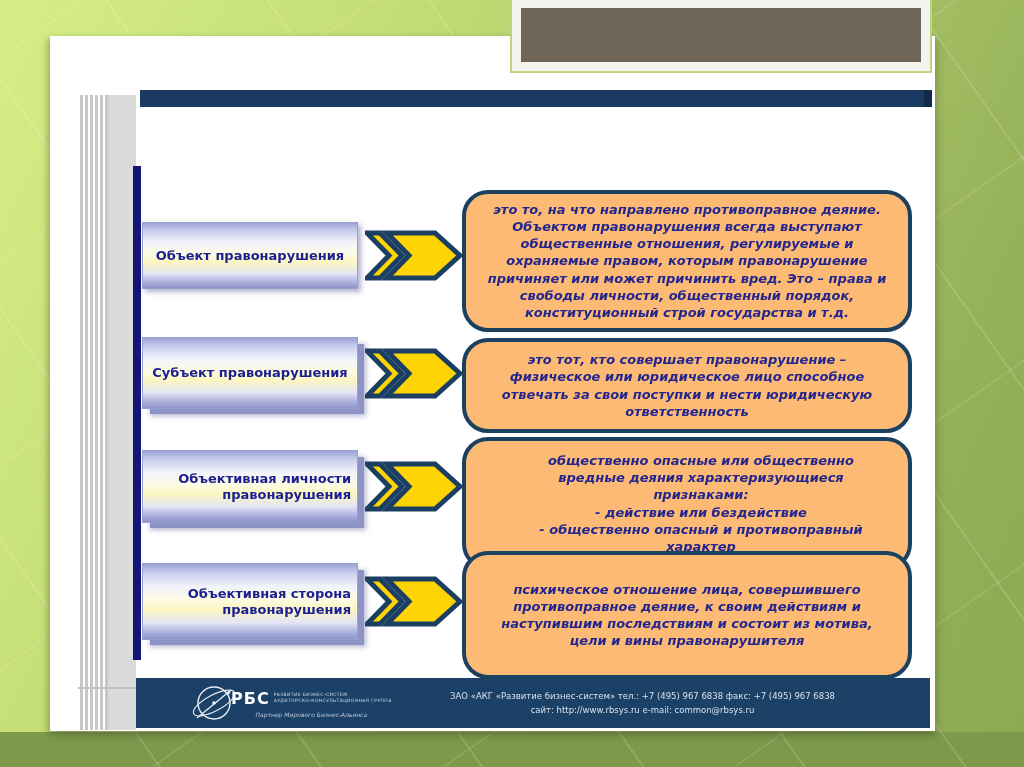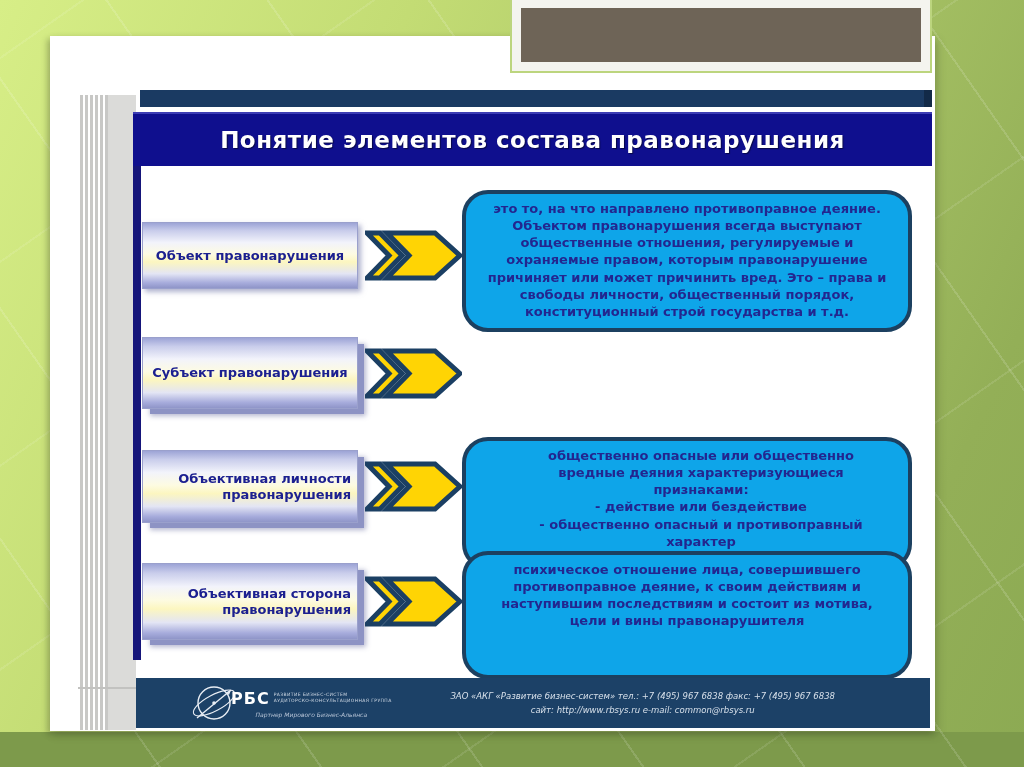--- a/index.html
+++ b/index.html
@@ -48,59 +48,56 @@
     font-weight:bold; font-size:13px; color:#1c2090; line-height:1.22; padding:4px 6px;
     background:linear-gradient(180deg,#9da4d6 0%,#c9cdeb 12%,#f2f3fb 30%,#fdfbe2 48%,#fcf6c0 60%,#e3e5f4 78%,#a7acdc 92%,#8f95c8 100%);
     border:1px solid #9aa0cc;
   }
   .term-box.flat { box-shadow:3px 3px 5px rgba(110,115,165,.55); }
   .term-box.bevel { box-shadow:7px 6px 0 -1px #8d93c4, 8px 7px 5px rgba(90,95,150,.45);text-align:right; }
 
   .arrow { position:absolute; left:315px; width:97px; height:53px; }
 
   .def-box { position:absolute; left:412px; width:450px;
-    display:flex; justify-content:center; text-align:center;
-    border:4px solid #1c4060; border-radius:26px; background:#0ea5e9;
+    display:flex; align-items:center; justify-content:center; text-align:center;
+    border:4px solid #1c4060; border-radius:26px; background:#fdba74;
     font-weight:bold; font-size:13px; color:#23268f; line-height:1.32;
-    padding:6px 20px; white-space:pre-line;
+    padding:6px 20px; white-space:pre-line;font-style:italic;
   }
 
   .footer-bar { position:absolute; left:86px; top:642px; width:794px; height:50px; background:#1c4167;
     display:flex; align-items:center;padding-left:23px; }
   .logo-group { display:flex; align-items:center; margin-left:30px; position:relative; }
   .logo-orb { width:50px; height:50px; margin-right:-8px; }
   .logo-texts { display:flex; flex-direction:column; }
   .logo-main-row { display:flex; align-items:center; }
   .logo-abbr { color:#ffffff; font-weight:bold; font-size:16px; letter-spacing:1px; margin-right:4px; }
   .logo-small { color:#cdd7e3; font-size:4.5px; line-height:1.4; letter-spacing:.4px; }
   .logo-tagline { color:#b9c6d8; font-style:italic; font-size:6px; margin-top:3px; text-align:center; }
   .contact { margin-left:auto; margin-right:95px; text-align:center;
-    color:#d7e0ea; font-size:8.5px; line-height:1.7;font-style:italic; }
+    color:#d7e0ea; font-size:8.5px; line-height:1.7; }
 </style>
 </head>
 <body>
 
 <div class="stage">
   <div class="bottom-strip"></div>
   <div class="facets"></div>
 
   <div class="slide">
 
     <div class="side-panel">
       <div class="stripes"></div>
       <div class="seam"></div>
     </div>
 
     <div class="top-thin-bar">
       <div class="end-cap"></div>
     </div>
 
-    <div class="title-bar">
-      <h1>Понятие элементов состава правонарушения</h1>
-    </div>
 
     <div class="v-stripe"></div>
 
     <div class="term-box flat" style="top:186px;height:67px;">
       <span>Объект правонарушения</span>
     </div>
     <svg class="arrow" style="top:193px;" viewBox="0 0 97 53">
       <polygon points="22,4 70,4 95,26.5 70,49 22,49 44,26.5" fill="#ffd404" stroke="#1b3f63" stroke-width="5"></polygon>
       <polygon points="2,4 15,4 37,26.5 15,49 2,49 24,26.5" fill="#ffd404" stroke="#1b3f63" stroke-width="5"></polygon>
     </svg>
@@ -108,20 +105,23 @@
       <span>это то, на что направлено противоправное деяние. Объектом правонарушения всегда выступают общественные отношения, регулируемые и охраняемые правом, которым правонарушение причиняет или может причинить вред. Это – права и свободы личности, общественный порядок, конституционный строй государства и т.д.</span>
     </div>
 
     <div class="term-box bevel" style="top:301px;height:72px;">
       <span>Субъект правонарушения</span>
     </div>
     <svg class="arrow" style="top:311px;" viewBox="0 0 97 53">
       <polygon points="22,4 70,4 95,26.5 70,49 22,49 44,26.5" fill="#ffd404" stroke="#1b3f63" stroke-width="5"></polygon>
       <polygon points="2,4 15,4 37,26.5 15,49 2,49 24,26.5" fill="#ffd404" stroke="#1b3f63" stroke-width="5"></polygon>
     </svg>
+    <div class="def-box" style="top:302px;height:95px;">
+      <span>это тот, кто совершает правонарушение – физическое или юридическое лицо способное отвечать за свои поступки и нести юридическую ответственность</span>
+    </div>
 
     <div class="term-box bevel" style="top:414px;height:73px;">
       <span>Объективная личности правонарушения</span>
     </div>
     <svg class="arrow" style="top:424px;" viewBox="0 0 97 53">
       <polygon points="22,4 70,4 95,26.5 70,49 22,49 44,26.5" fill="#ffd404" stroke="#1b3f63" stroke-width="5"></polygon>
       <polygon points="2,4 15,4 37,26.5 15,49 2,49 24,26.5" fill="#ffd404" stroke="#1b3f63" stroke-width="5"></polygon>
     </svg>
     <div class="def-box" style="top:401px;height:133px;padding-left:48px;">
       <span>общественно опасные или общественно вредные деяния характеризующиеся признаками:

